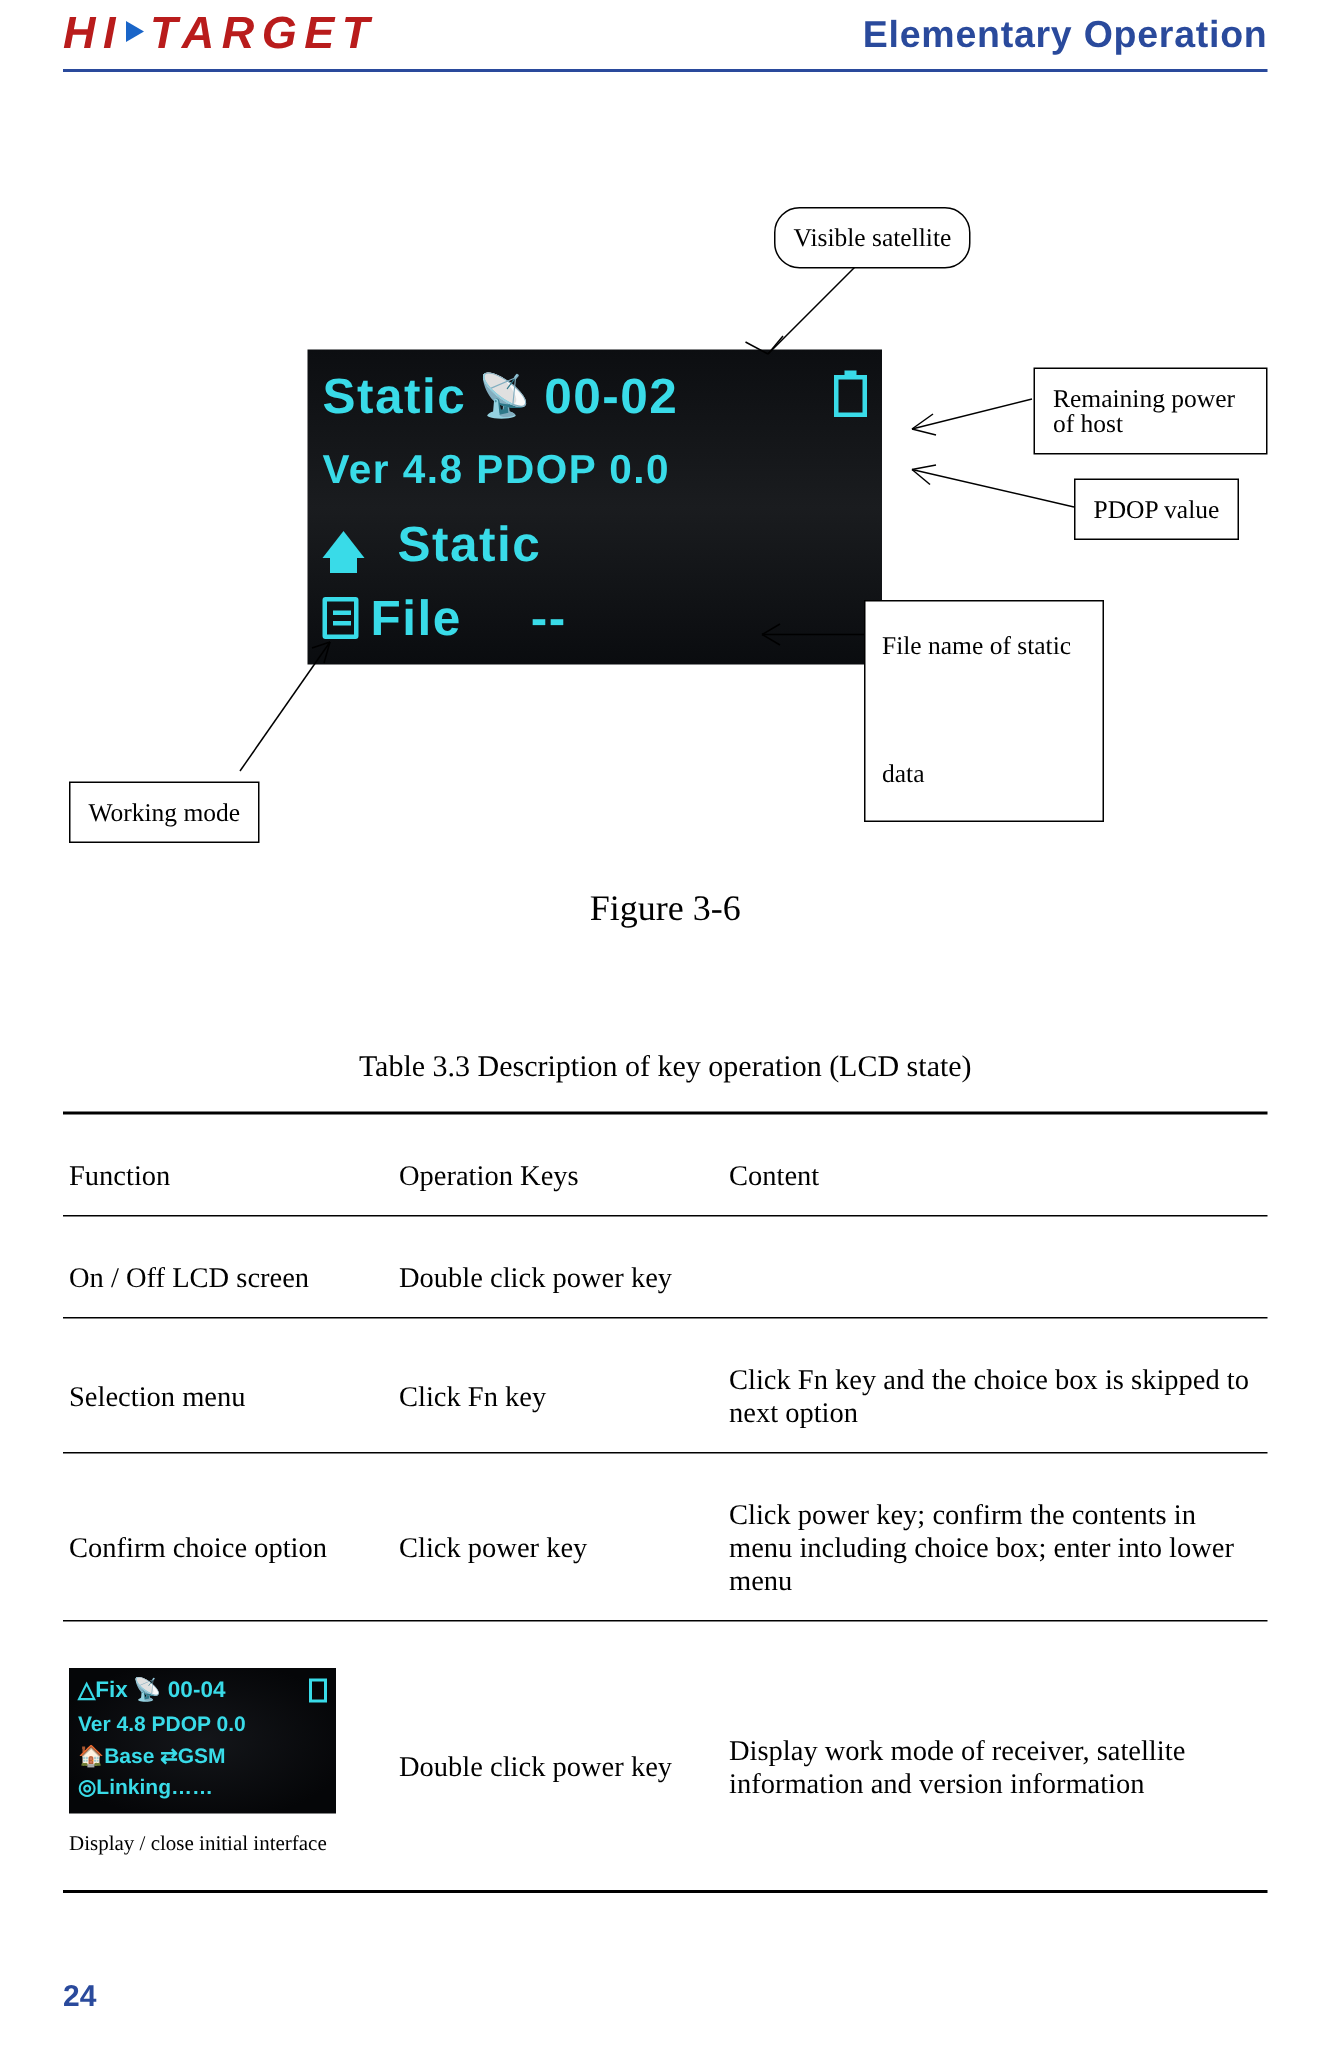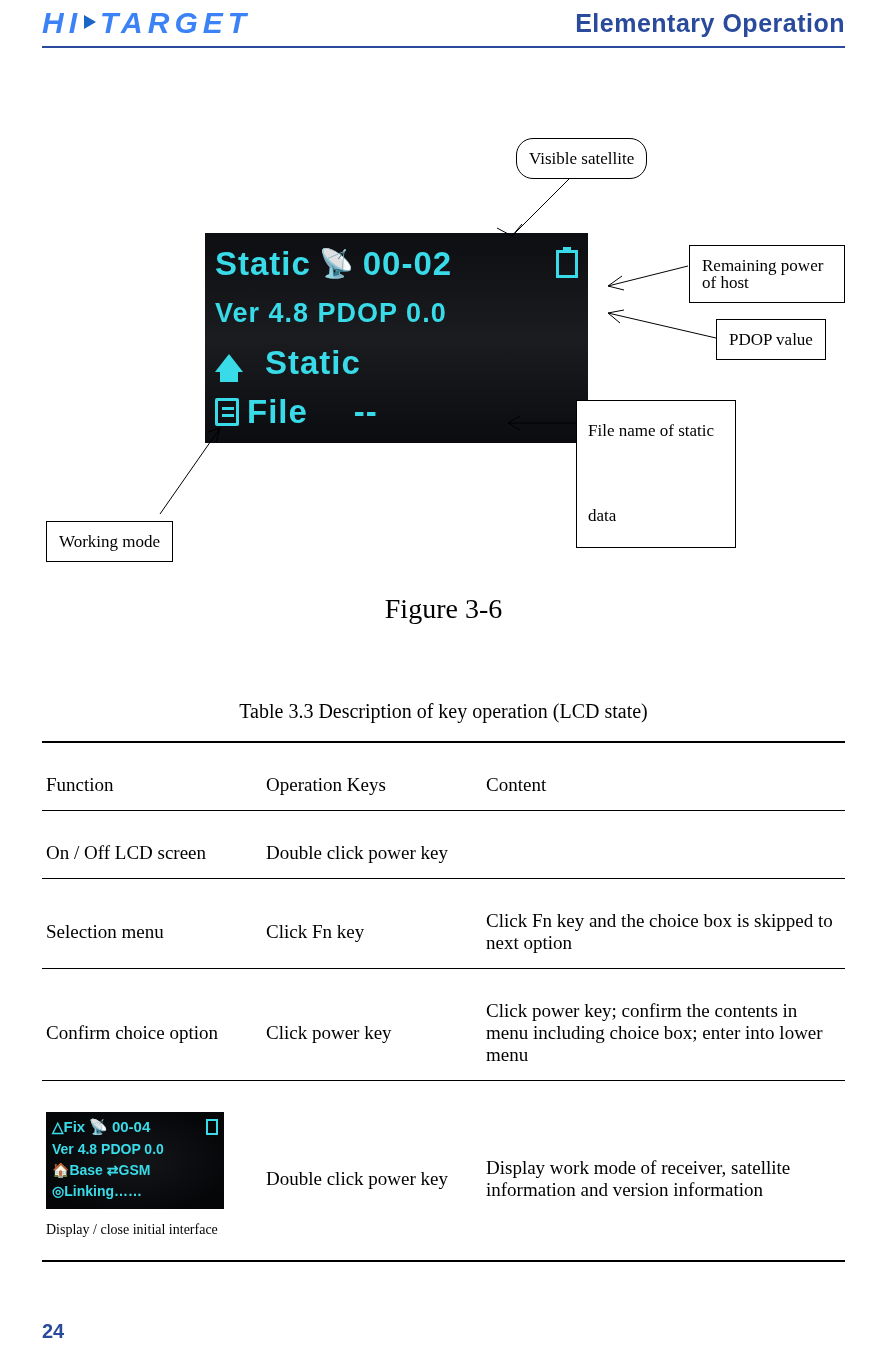--- a/index.html
+++ b/index.html
@@ -20,21 +20,21 @@
     padding-top: 6px;
     border-bottom: 2px solid #2a4a9c;
     padding-bottom: 6px;
   }
   .brand {
     font-family: Arial, Helvetica, sans-serif;
     font-style: italic;
     font-weight: 700;
     font-size: 30px;
     letter-spacing: 5px;
-    color: #3b82f6;
+    color: #b91c1c;
   }
   .brand .tri {
     display: inline-block; width: 0; height: 0; vertical-align: middle;
     border-top: 7px solid transparent; border-bottom: 7px solid transparent;
     border-left: 12px solid #1a65c8; margin: 0 4px 6px 2px;
   }
   .section-title {
     font-family: "Trebuchet MS", Arial, sans-serif;
     font-weight: 700;
     font-size: 25px;
@@ -87,21 +87,21 @@
   .lcd-row .batt:before{content:"";position:absolute;left:4px;top:-6px;width:8px;height:4px;background:#39dbe8;}
   .lcd-small { font-size: 27px; }
   .lcd .house{display:inline-block;width:0;height:0;border-left:14px solid transparent;border-right:14px solid transparent;border-bottom:18px solid #39dbe8;position:relative;}
   .lcd .house:after{content:"";position:absolute;left:-9px;top:16px;width:18px;height:12px;background:#39dbe8;}
   .lcd .note{display:inline-block;width:24px;height:28px;border:3px solid #39dbe8;border-radius:2px;position:relative;}
   .lcd .note:before,.lcd .note:after{content:"";position:absolute;left:4px;height:3px;background:#39dbe8;width:12px;}
   .lcd .note:before{top:6px;} .lcd .note:after{top:13px;}
   svg.leader { position:absolute; z-index:3; pointer-events:none; }
   .figure-caption {
     text-align: center;
-    font-size: 28px;
+    font-size: 24px;
     margin-top: 0;
   }
   .table-caption {
     text-align: center;
     font-size: 20px;
     margin-top: 82px;
     margin-bottom: 18px;
   }
   table.optable {
     width: 100%;

